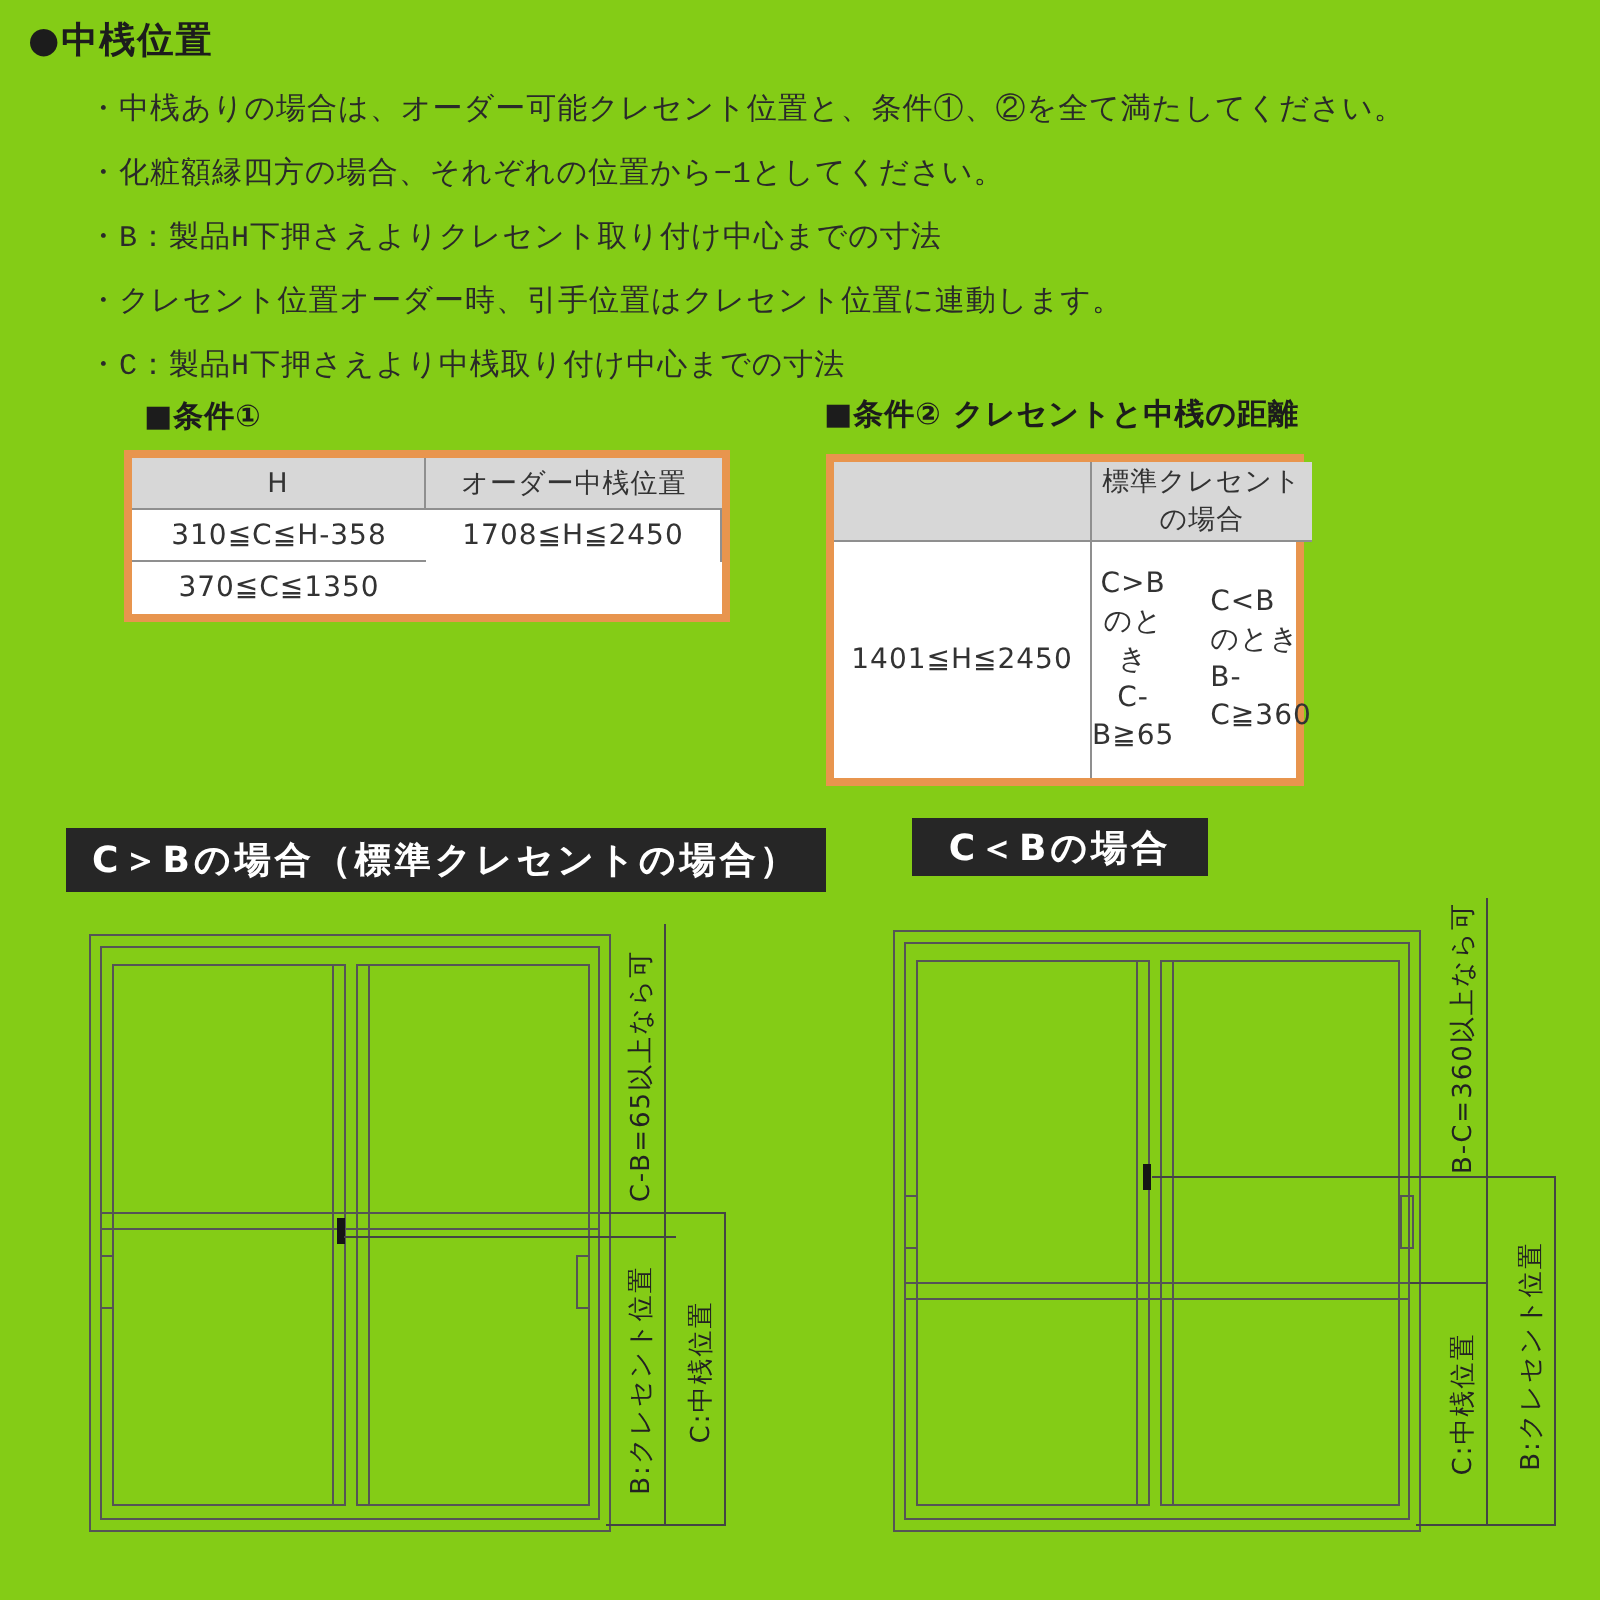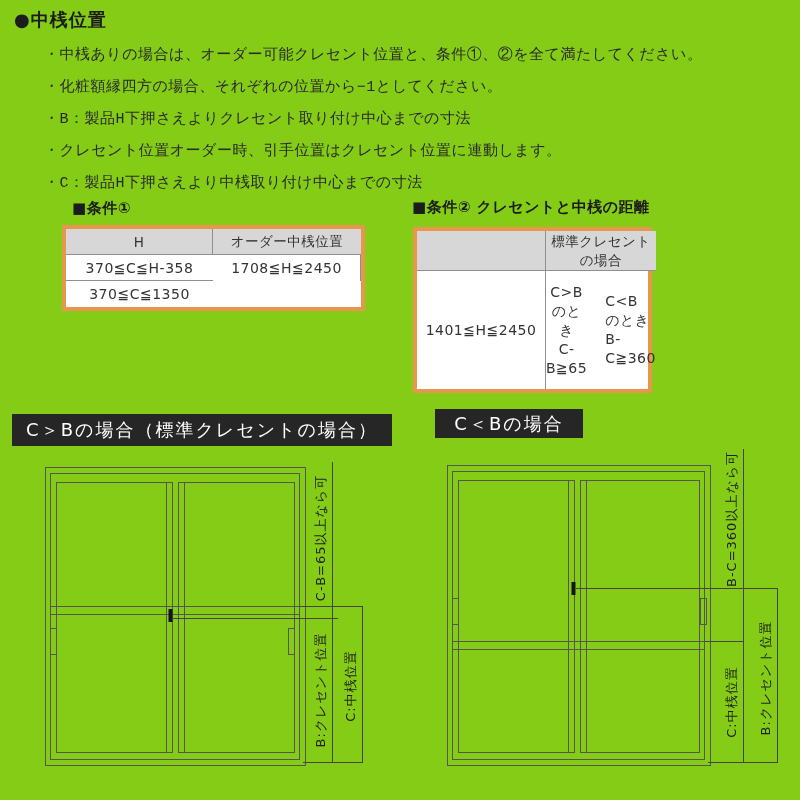--- a/index.html
+++ b/index.html
@@ -34,23 +34,23 @@
   .spec-table .cell.head { background:#d7d7d7; font-size:13.5px; color:#333; }
   .preline { white-space:pre-line; line-height:19px; }
 
   #cond1-table { left:62px; top:225px; width:303px; height:86px;
     grid-template-columns:147px 1fr; grid-template-rows:26px 26px 26px; }
   #cond2-table { left:413px; top:227px; width:239px; height:166px;
     grid-template-columns:129px 1fr; grid-template-rows:40px 1fr; }
   .case-stack { display:flex; flex-direction:row; gap:18px; align-items:center; justify-content:center; width:100%; }
 
   .section-bar {
-    background:#262626; color:#ffffff; font-weight:normal;
+    background:#262626; color:#ffffff; font-weight:bold;
     display:flex; align-items:center; justify-content:center;
-    letter-spacing:2px; font-size:18px; white-space:nowrap;
+    letter-spacing:2px; font-size:18px; white-space:nowrap;margin-left:21px;
   }
   #bar-left  { left:12px;  top:414px; width:380px; height:32px; }
   #bar-right { left:435px; top:409px; width:148px; height:29px; }
 
   svg#diagrams { left:0; top:440px; }
   svg#diagrams .ln { stroke:#555; stroke-width:1; fill:none; shape-rendering:crispEdges; }
   svg#diagrams .dim { stroke:#444; stroke-width:1; fill:none; shape-rendering:crispEdges; }
   svg#diagrams text { font-family:"DejaVu Sans","Liberation Sans",sans-serif;
     font-size:13px; fill:#222; letter-spacing:1px; }
 </style>
@@ -66,21 +66,21 @@
     <li>・化粧額縁四方の場合、それぞれの位置から−1としてください。</li>
     <li>・B：製品H下押さえよりクレセント取り付け中心までの寸法</li>
     <li>・クレセント位置オーダー時、引手位置はクレセント位置に連動します。</li>
     <li>・C：製品H下押さえより中桟取り付け中心までの寸法</li>
   </ul>
 
   <div class="abs cond-title" style="left:72px; top:199px;">■条件①</div>
   <div id="cond1-table" class="abs spec-table">
     <div class="cell head">H</div>
     <div class="cell head last-col">オーダー中桟位置</div>
-    <div class="cell last-col">370≦C≦H-358</div>
+    <div class="cell last-col">310≦C≦H-358</div>
     <div class="cell last-row">1708≦H≦2450</div>
     <div class="cell last-col last-row">370≦C≦1350</div>
   </div>
 
   <div class="abs cond-title" style="left:412px; top:198px;">■条件② クレセントと中桟の距離</div>
   <div id="cond2-table" class="abs spec-table">
     <div class="cell head"></div>
     <div class="cell head last-col preline">標準クレセント
 の場合</div>
     <div class="cell last-row">1401≦H≦2450</div>

